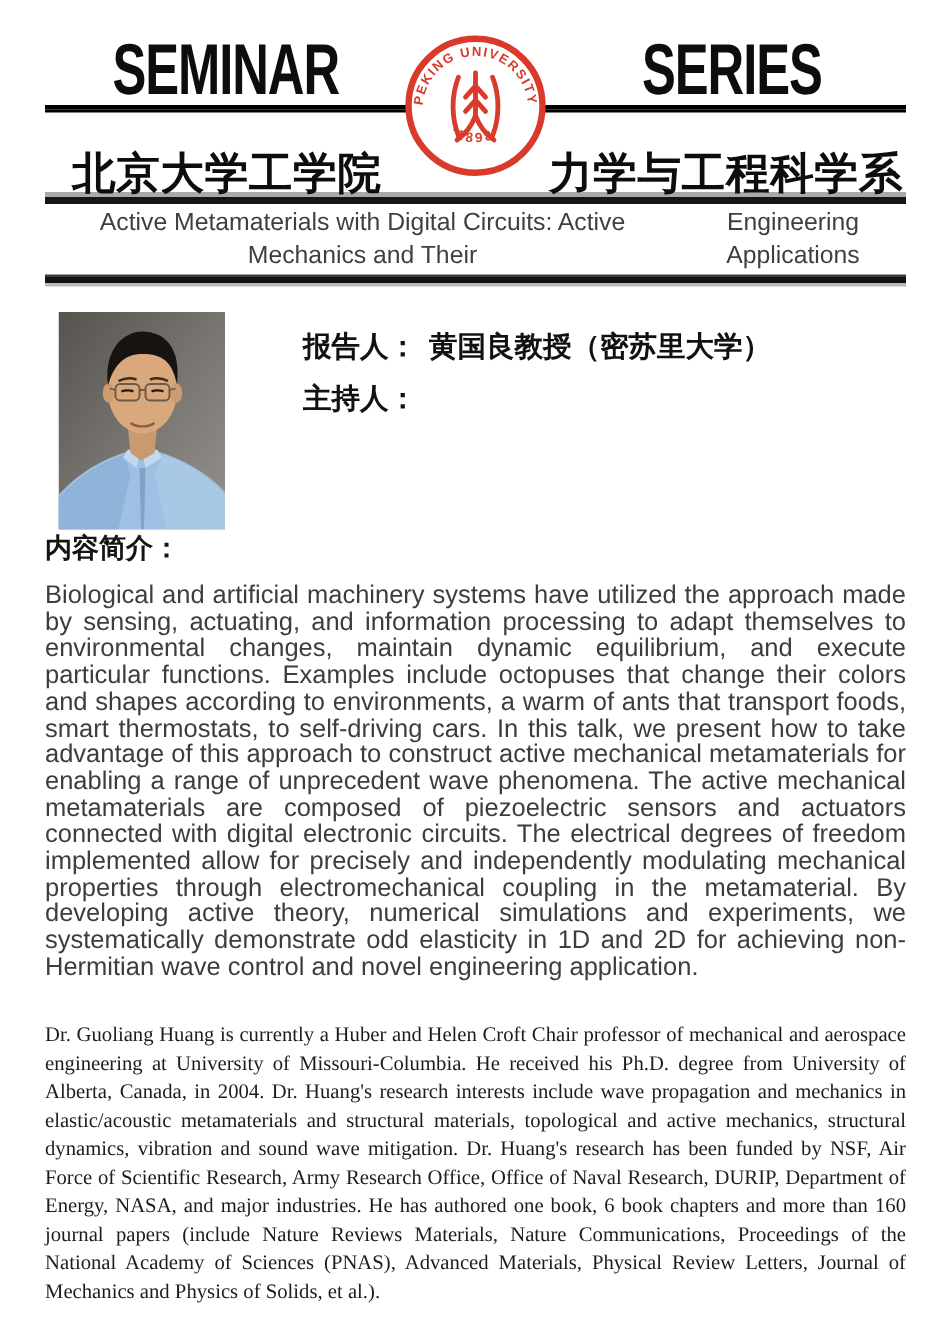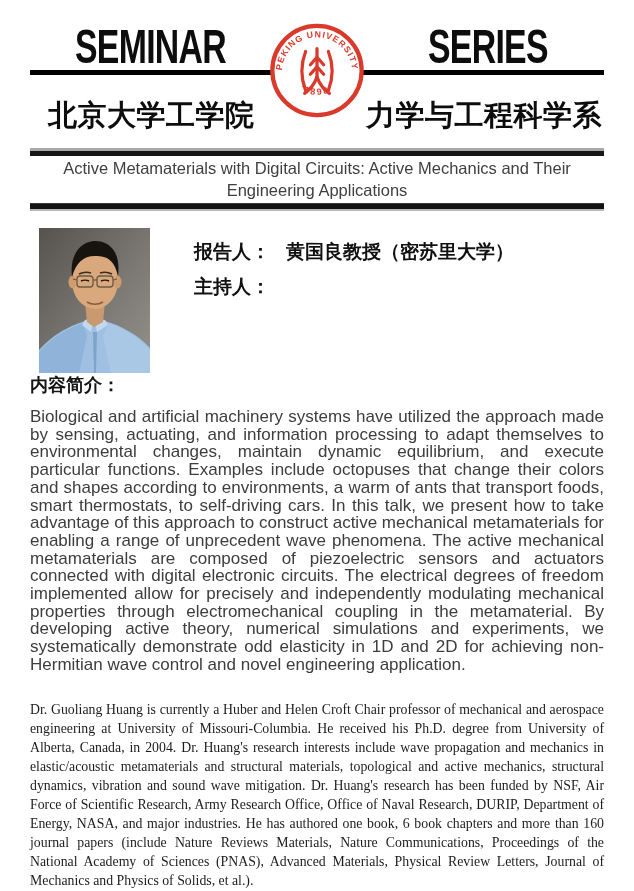--- a/index.html
+++ b/index.html
@@ -6,21 +6,21 @@
   html, body { background: #ffffff; }
   body {
     width: 634px; height: 891px;
     position: relative;
     font-family: "Liberation Sans", "DejaVu Sans", sans-serif;
     overflow: hidden;
   }
   .page { position: absolute; inset: 0; padding: 0 30px; }
 
   
-  .header { position: relative; height: 148px; }
+  .header { position: relative; height: 128px; }
   .big-title {
     position: absolute; top: 18px;
     font-size: 47px; font-weight: 700; color: #0d0d0d;
     letter-spacing: -1px;
     transform: scaleX(0.72) scaleY(1.02);
     transform-origin: left top;
     font-family: "Liberation Sans", sans-serif;
     white-space: nowrap;
   }
   .big-title.left  { left: 45px; }
@@ -50,37 +50,37 @@
   .bar3d-a {
     height: 8px; margin-top: 0;
     background: linear-gradient(#a9a9a9 0 38%, #161616 38% 100%);
   }
   .bar3d-b {
     height: 8px;
     background: linear-gradient(#3a3a3a 0 18%, #121212 18% 72%, #b9b9b9 72% 100%);
   }
   .talk-title {
     height: 47px;
-    display: flex; flex-direction: column; justify-content: center; align-items: center;
+    display: flex; flex-direction: row; justify-content: center; align-items: center;
     text-align: center;
     font-size: 16.5px; line-height: 21.5px;
     color: #3f3f3f; font-weight: 400;
     font-family: "Liberation Sans", "DejaVu Sans", sans-serif;
   }
 
   
   .speaker { display: flex; margin-top: 17px; }
   .photo {
     width: 111px; height: 145px; margin-left: 9px;
     flex: 0 0 auto; display: block;
   }
   .info {
     margin-left: 44px; padding-top: 6px;
     font-family: "Liberation Serif", "DejaVu Serif", serif;
-    font-size: 19px; color: #111;
+    font-size: 19px; color: #111; text-align: center;
   }
   .info-row { display: flex; line-height: 35px; }
   .info-label { width: 92px; white-space: pre; font-weight: 600; }
   .info-value { white-space: nowrap; font-weight: 600; }
 
   
   .sec-heading {
     font-size: 18px; font-weight: 700; color: #141414;
     font-family: "Liberation Sans", "DejaVu Sans", sans-serif;
   }

